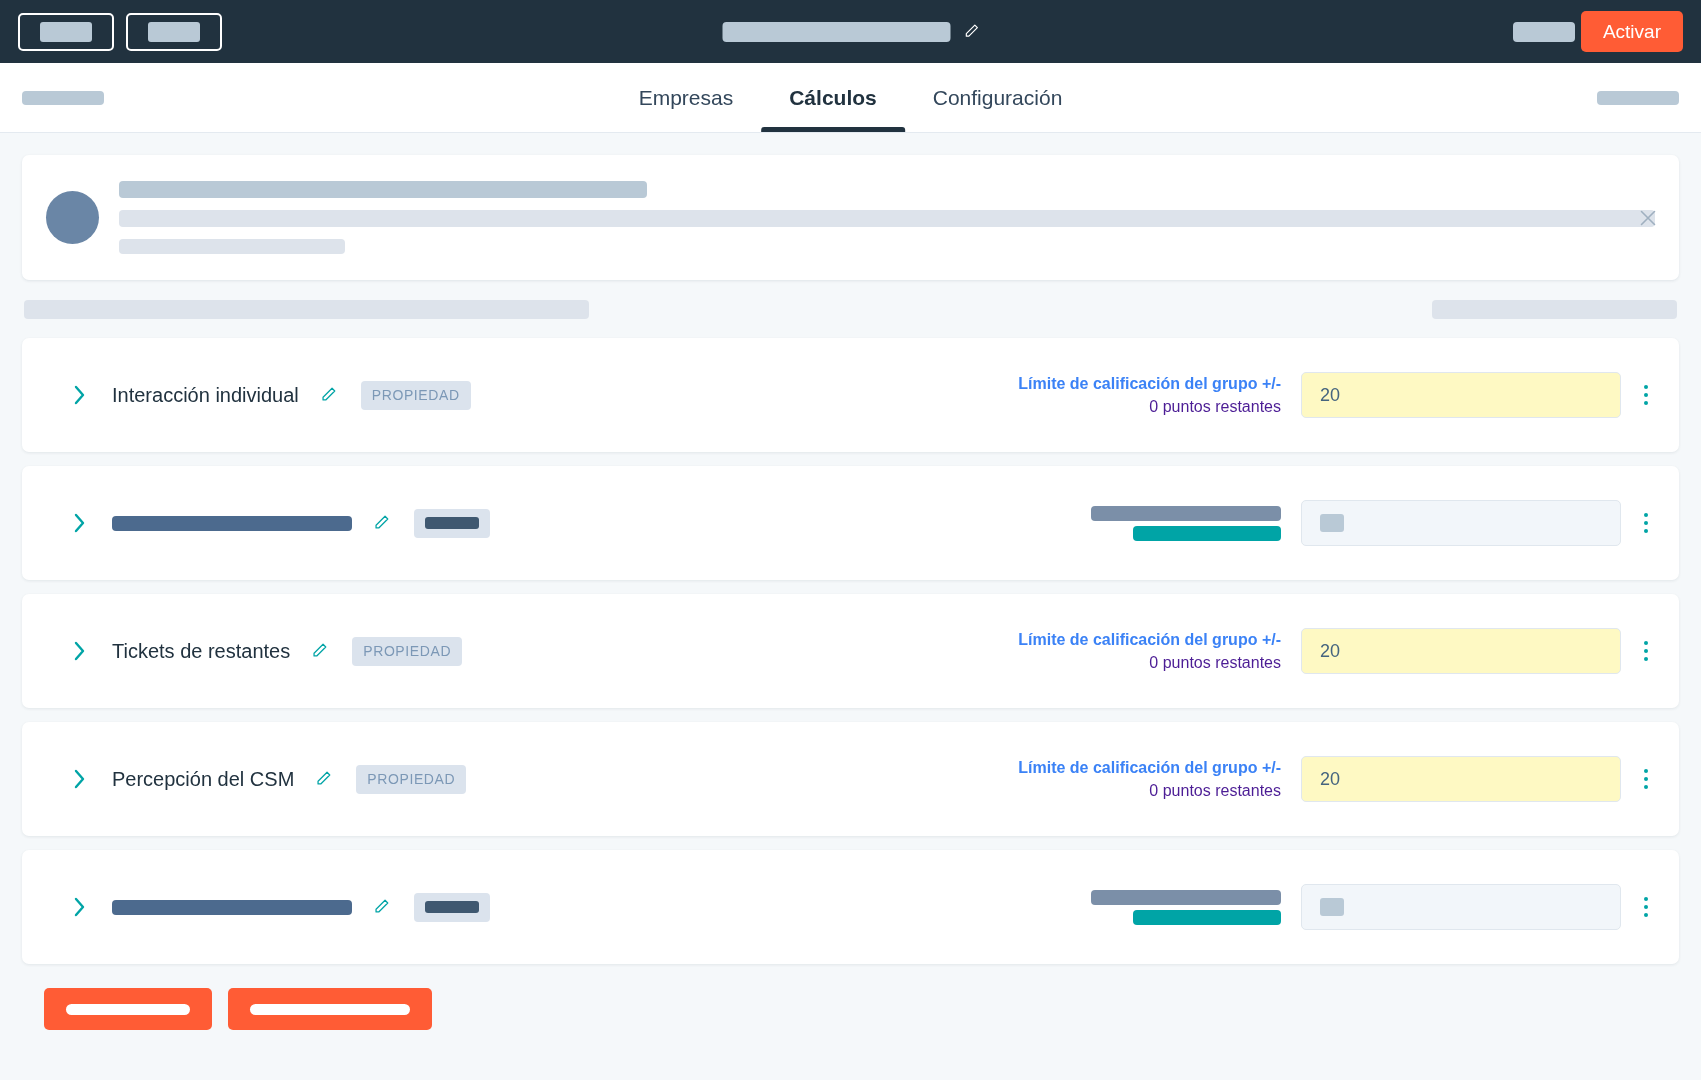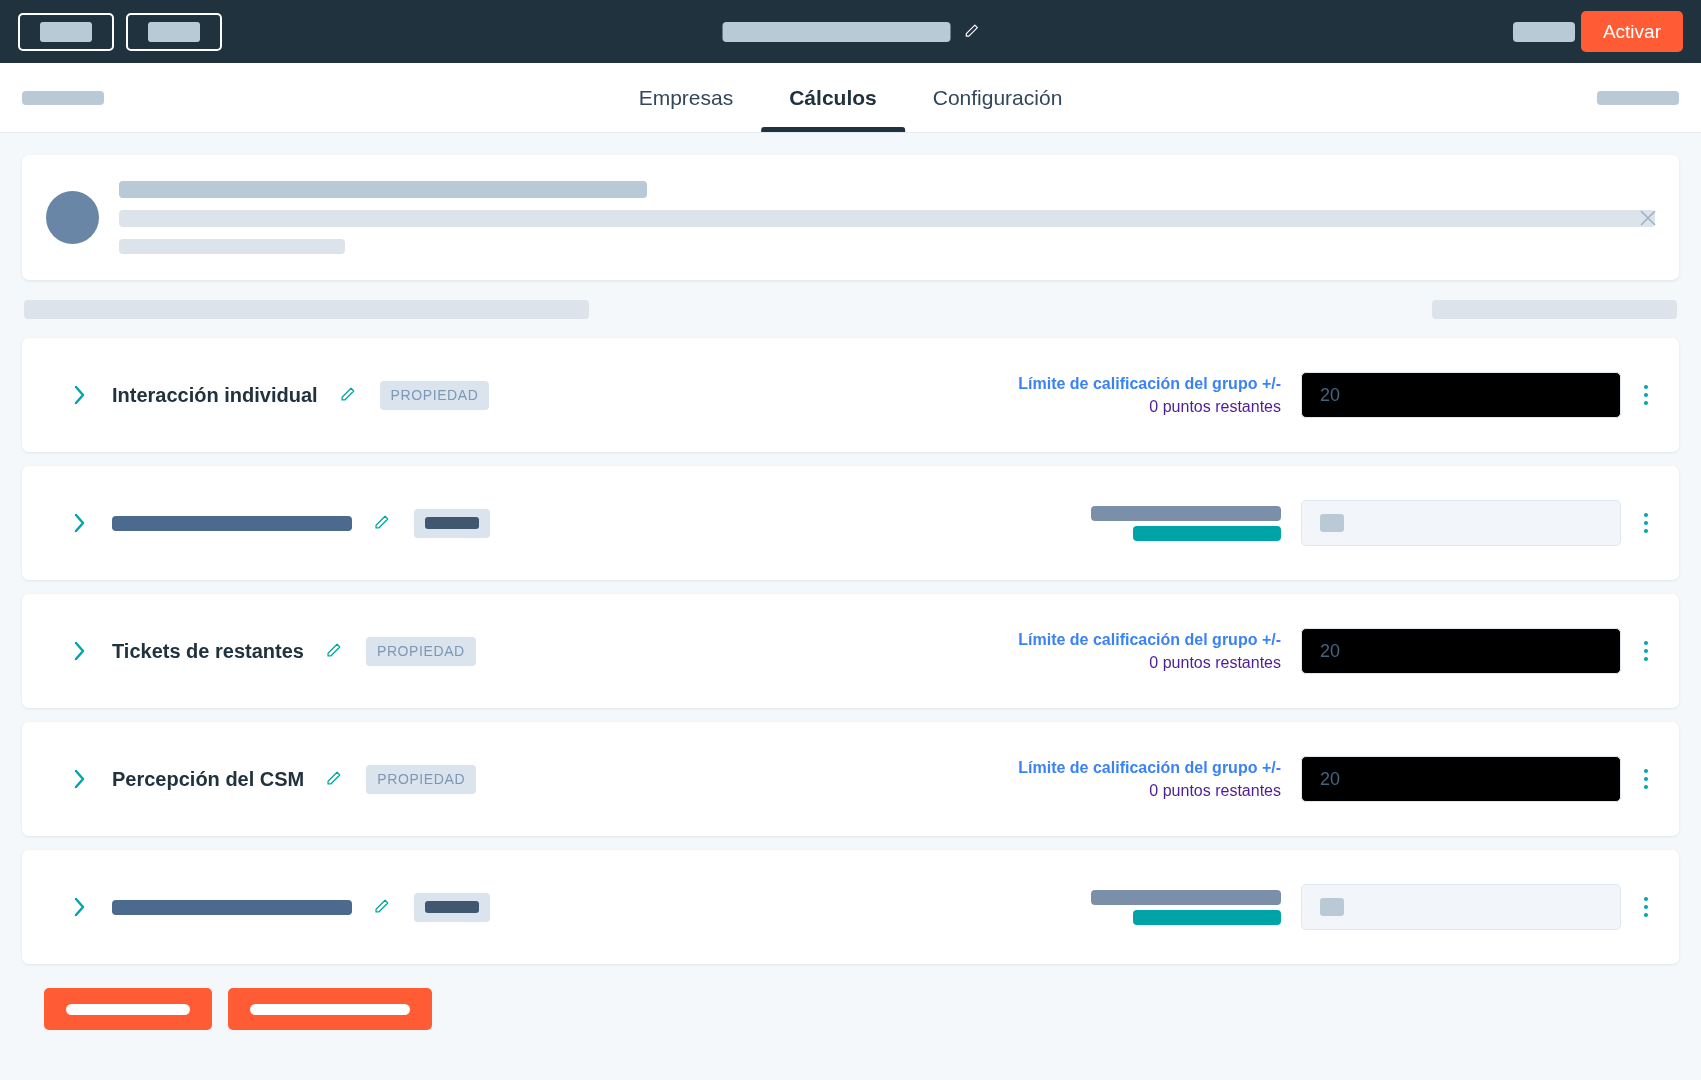--- a/index.html
+++ b/index.html
@@ -194,21 +194,21 @@
     width: 16px; height: 26px;
     color: #00a4a6;
     flex: 0 0 auto;
     cursor: pointer;
     margin-right: 24px;
   }
   .chevron svg { display: block; }
 
   .row-title {
     font-size: 20px;
-    font-weight: bold;
+    font-weight: normal;
     color: #21323f;
     white-space: nowrap;
   }
   .row-title-redact { width: 240px; height: 15px; border-radius: 4px; }
 
   .pencil-teal {
     width: 18px; height: 18px;
     color: #00a4a6;
     margin-left: 20px;
     cursor: pointer;
@@ -252,21 +252,21 @@
     font-size: 16px;
     color: #4c1d95;
     white-space: nowrap;
   }
   .limit-label-redact { width: 190px; height: 15px; border-radius: 4px; }
   .limit-sub-redact   { width: 148px; height: 15px; border-radius: 4px; }
 
   .num-input {
     width: 320px;
     height: 46px;
-    background: #000000;
+    background: #fef9c3;
     border: 1px solid #e0e7ee;
     border-radius: 5px;
     font-family: "Liberation Sans", sans-serif;
     font-size: 18px;
     color: #45647f;
     padding: 0 18px;
     outline: none;
   }
   .num-input-shell {
     width: 320px;

